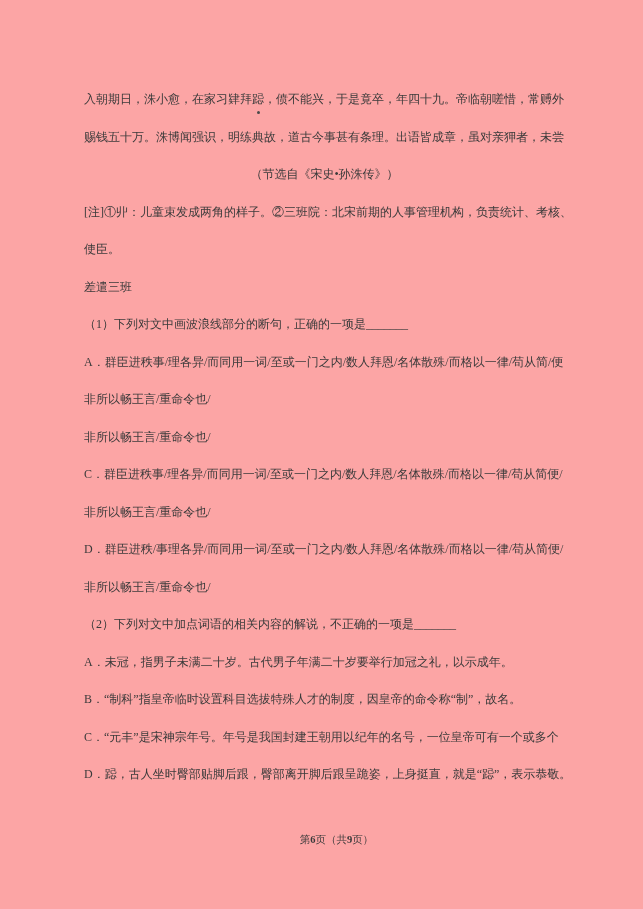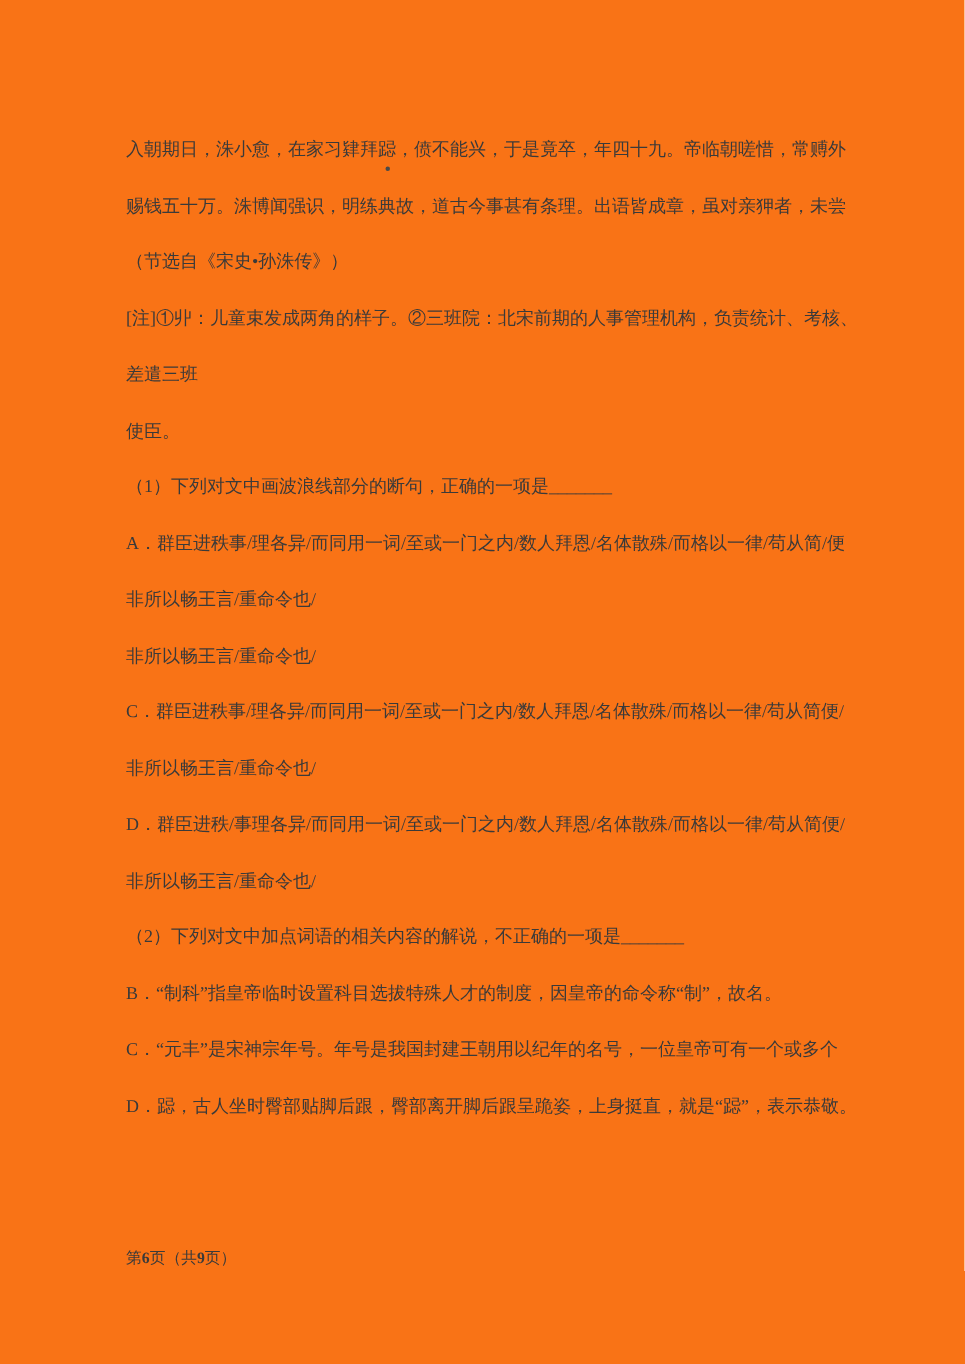--- a/index.html
+++ b/index.html
@@ -4,94 +4,95 @@
 <style>
   html, body {
     margin: 0;
     padding: 0;
     background: #ffffff;
   }
   .page {
     position: relative;
     width: 643px;
     height: 909px;
-    background: #f97316;
+    background: #fca5a5;
     overflow: hidden;
     font-family: "Liberation Serif", "DejaVu Serif", serif;
   }
   .content {
     position: absolute;
     left: 84px;
     top: 75px;
     width: 481px;
   }
   .line {
     height: 25.5px;
     line-height: 25.5px;
     font-size: 12px;
     color: #3a3a3a;
     white-space: nowrap;
     letter-spacing: 0px;
   }
   .line.source {
-    text-align: left;
+    text-align: center;
   }
   .dot-under {
     position: relative;
     display: inline-block;
   }
   .dot-under::after {
     content: '';
     position: absolute;
     left: 50%;
     margin-left: -1.5px;
     bottom: -1px;
     width: 3px;
     height: 3px;
     background: #4a4a4a;
     border-radius: 50%;
   }
   .footer {
     position: absolute;
-    left: 84px;
+    left: 96px;
     width: 481px;
     top: 831px;
-    text-align: left;
+    text-align: center;
     font-size: 10.5px;
     line-height: 18px;
     color: #3a3a3a;
   }
   .footer .num {
     font-weight: bold;
   }
 </style>
 </head>
 <body>
 
 <div class="page">
   <div class="content">
 
     <p class="line"><span>入朝期日，洙小愈，在家习肄拜</span><span class="dot-under">跽</span><span>，偾不能兴，于是竟卒，年四十九。帝临朝嗟惜，常赙外</span></p>
     <p class="line">赐钱五十万。洙博闻强识，明练典故，道古今事甚有条理。出语皆成章，虽对亲狎者，未尝</p>
     <p class="line source">（节选自《宋史•孙洙传》）</p>
 
     <p class="line">[注]①丱：儿童束发成两角的样子。②三班院：北宋前期的人事管理机构，负责统计、考核、</p>
+    <p class="line">使臣。</p>
     <p class="line">差遣三班</p>
-    <p class="line">使臣。</p>
 
     <p class="line">（1）下列对文中画波浪线部分的断句，正确的一项是_______</p>
     <p class="line">A．群臣进秩事/理各异/而同用一词/至或一门之内/数人拜恩/名体散殊/而格以一律/苟从简/便</p>
     <p class="line">非所以畅王言/重命令也/</p>
     <p class="line">非所以畅王言/重命令也/</p>
     <p class="line">C．群臣进秩事/理各异/而同用一词/至或一门之内/数人拜恩/名体散殊/而格以一律/苟从简便/</p>
     <p class="line">非所以畅王言/重命令也/</p>
     <p class="line">D．群臣进秩/事理各异/而同用一词/至或一门之内/数人拜恩/名体散殊/而格以一律/苟从简便/</p>
     <p class="line">非所以畅王言/重命令也/</p>
 
     <p class="line">（2）下列对文中加点词语的相关内容的解说，不正确的一项是_______</p>
+    <p class="line">A．未冠，指男子未满二十岁。古代男子年满二十岁要举行加冠之礼，以示成年。</p>
     <p class="line">B．“制科”指皇帝临时设置科目选拔特殊人才的制度，因皇帝的命令称“制”，故名。</p>
     <p class="line">C．“元丰”是宋神宗年号。年号是我国封建王朝用以纪年的名号，一位皇帝可有一个或多个</p>
     <p class="line">D．跽，古人坐时臀部贴脚后跟，臀部离开脚后跟呈跪姿，上身挺直，就是“跽”，表示恭敬。</p>
 
   </div>
 
   <div class="footer"><span>第</span><span class="num">6</span><span>页（共</span><span class="num">9</span><span>页）</span></div>
 </div>
 
 </body></html>

